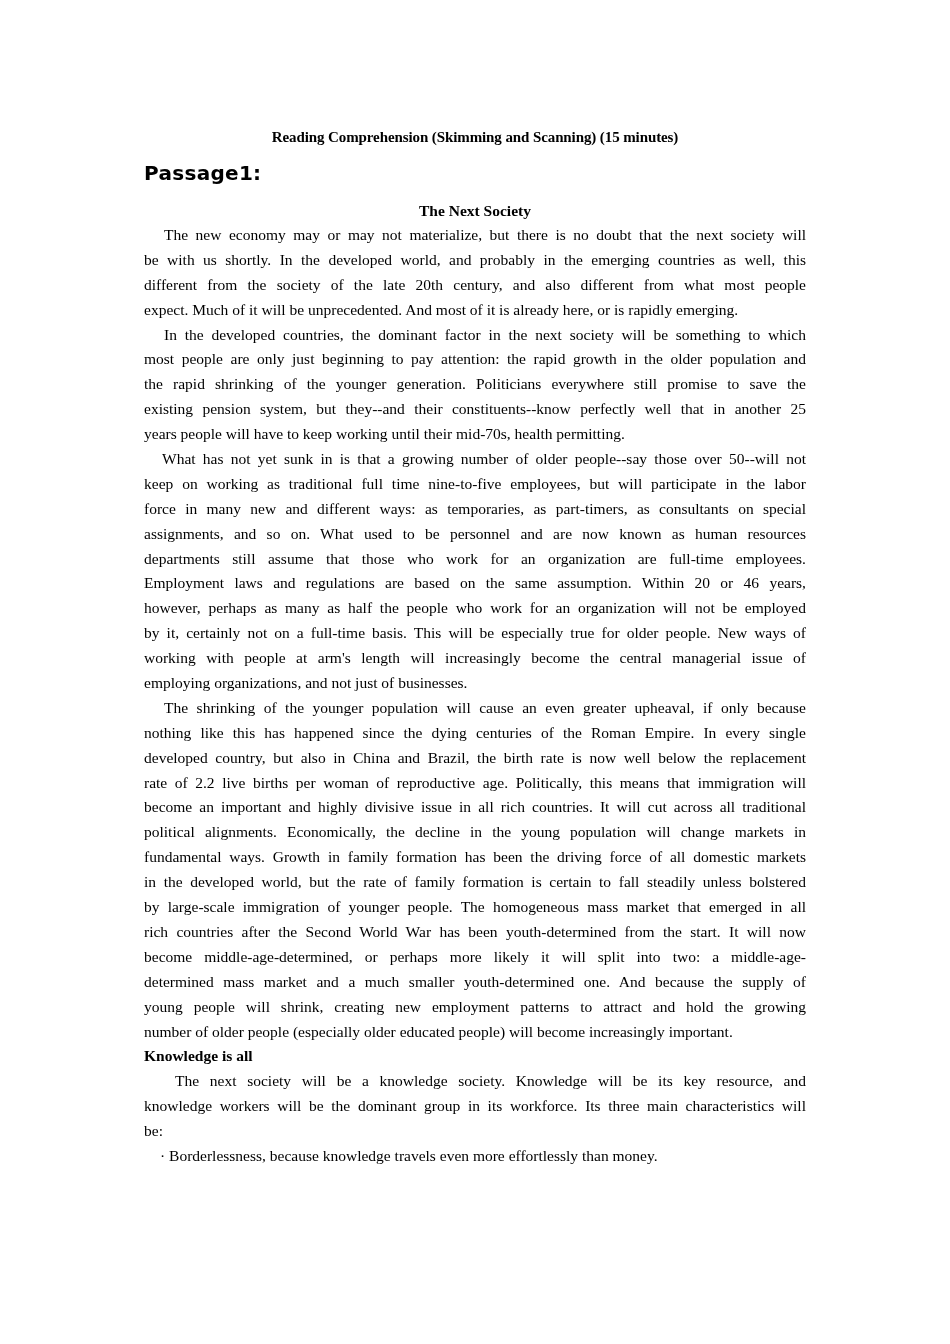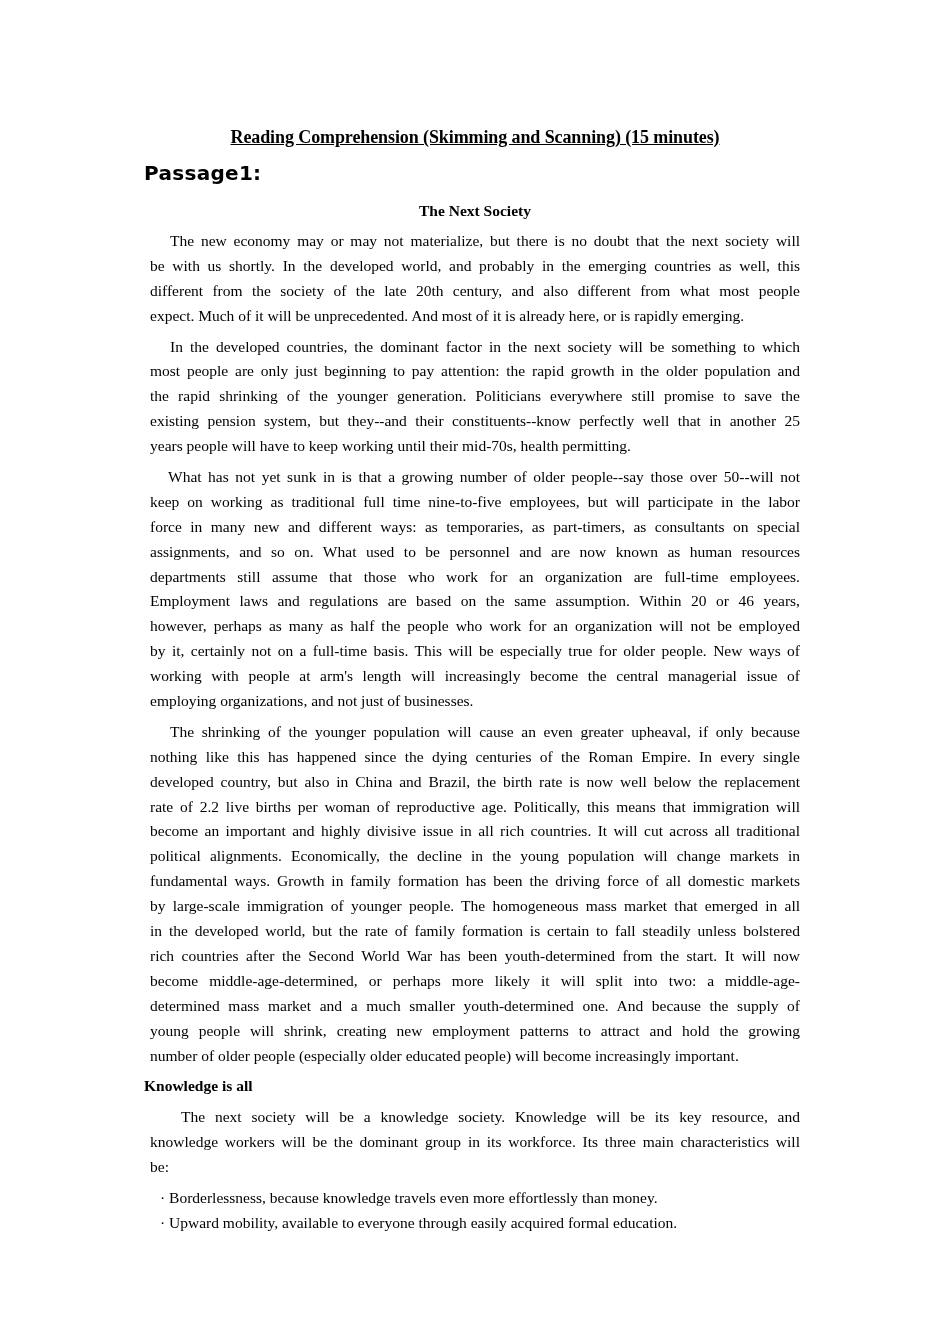--- a/index.html
+++ b/index.html
@@ -21,24 +21,23 @@
       top: 120px;
       width: 662px;
     }
     .main-title {
       position: absolute;
       left: 0;
       top: 4px;
       width: 662px;
       text-align: center;
       font-weight: bold;
-      font-size: 18px;
+      font-size: 15px;
       line-height: 26px;
       letter-spacing: -0.1px;
-      text-decoration: underline;
     }
     .passage-heading {
       position: absolute;
       left: 0;
       top: 36px;
       font-family: "DejaVu Sans", "Liberation Sans", sans-serif;
       font-weight: bold;
       font-size: 20px;
       line-height: 34px;
       letter-spacing: 0.3px;
@@ -73,21 +72,21 @@
     }
     .line.indent { padding-left: 20px; }
     .line.indent2 { padding-left: 18px; }
     .line.indent3 { padding-left: 31px; }
     .line.bullet { padding-left: 16px; text-align-last: left; }
     .subheading {
       height: 24.9px;
       line-height: 24.9px;
       font-weight: bold;
     }
-    .para { margin: 6px; }
+    .para { margin: 0; }
   </style>
 </head>
 <body>
 
 <div class="page">
   <div class="main-title">Reading Comprehension (Skimming and Scanning) (15 minutes)</div>
   <div class="passage-heading">Passage1:</div>
   <div class="article-title">The Next Society</div>
 
   <div class="body">
@@ -121,35 +120,34 @@
     </div>
 
     <div class="para">
       <div class="line indent">The shrinking of the younger population will cause an even greater upheaval, if only because</div>
       <div class="line">nothing like this has happened since the dying centuries of the Roman Empire. In every single</div>
       <div class="line">developed country, but also in China and Brazil, the birth rate is now well below the replacement</div>
       <div class="line">rate of 2.2 live births per woman of reproductive age. Politically, this means that immigration will</div>
       <div class="line">become an important and highly divisive issue in all rich countries. It will cut across all traditional</div>
       <div class="line">political alignments. Economically, the decline in the young population will change markets in</div>
       <div class="line">fundamental ways. Growth in family formation has been the driving force of all domestic markets</div>
+      <div class="line">in the developed world, but the rate of family formation is certain to fall steadily unless bolstered</div>
       <div class="line">by large-scale immigration of younger people. The homogeneous mass market that emerged in all</div>
-      <div class="line">in the developed world, but the rate of family formation is certain to fall steadily unless bolstered</div>
       <div class="line">rich countries after the Second World War has been youth-determined from the start. It will now</div>
       <div class="line">become middle-age-determined, or perhaps more likely it will split into two: a middle-age-</div>
       <div class="line">determined mass market and a much smaller youth-determined one. And because the supply of</div>
       <div class="line">young people will shrink, creating new employment patterns to attract and hold the growing</div>
       <div class="line last">number of older people (especially older educated people) will become increasingly important.</div>
     </div>
 
     <div class="subheading">Knowledge is all</div>
 
     <div class="para">
       <div class="line indent3">The next society will be a knowledge society. Knowledge will be its key resource, and</div>
       <div class="line">knowledge workers will be the dominant group in its workforce. Its three main characteristics will</div>
       <div class="line last">be:</div>
     </div>
 
     <div class="bullet-list">
       <div class="line bullet">· Borderlessness, because knowledge travels even more effortlessly than money.</div>
-      <div class="line bullet">· Upward mobility, available to everyone through easily acquired formal education.</div>
     </div>
   </div>
 </div>
 
 </body></html>

